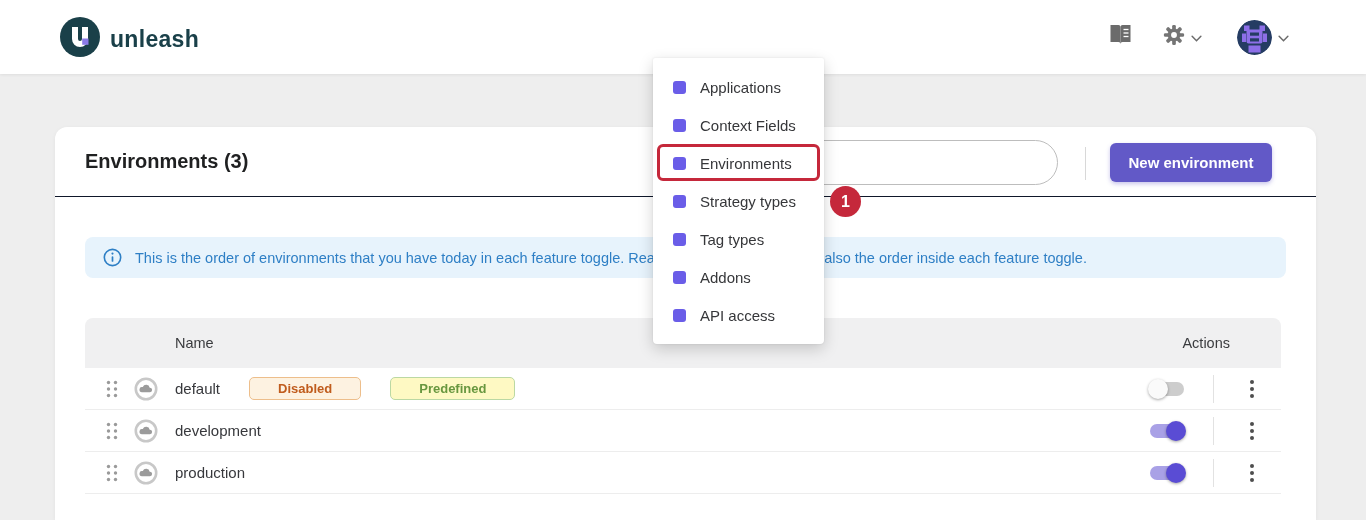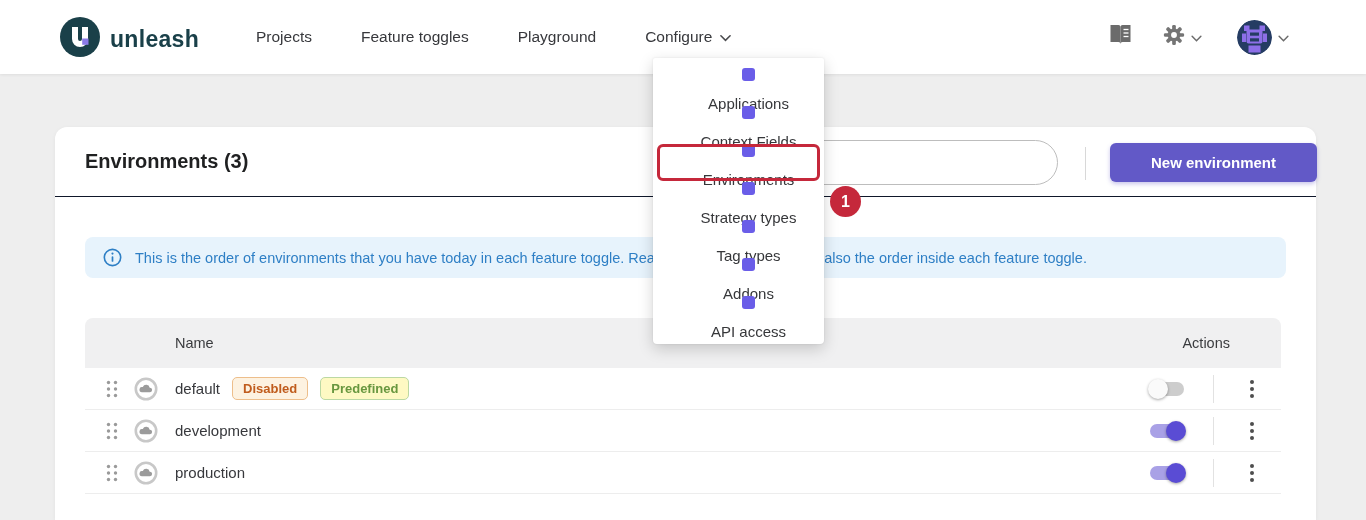--- a/index.html
+++ b/index.html
@@ -30,21 +30,21 @@
 
   
   .menu {
     position:absolute; left:653px; top:58px; width:171px;
     background:#fff; padding:10px 0; z-index:10;
     border-radius:2px 2px 4px 4px;
     box-shadow:0 5px 15px rgba(0,0,0,0.18), 0 0 2px rgba(0,0,0,0.10);
   }
   .menu-item {
     height:38px; display:flex; align-items:center; padding-left:20px; gap:14px;
-    font-size:15px; color:#36373A; cursor:pointer; position:relative;flex-direction:column;
+    font-size:15px; color:#36373A; cursor:pointer; position:relative;
   }
   .menu-square { width:13px; height:13px; border-radius:3px; background:#6A5DE8; flex:0 0 auto; }
   .highlight-box {
     position:absolute; left:4px; right:4px; top:0px; bottom:1px;
     border:3px solid #C5283B; border-radius:6px; pointer-events:none;
   }
   .annotation-badge {
     position:absolute; left:830px; top:186px; width:31px; height:31px;
     border-radius:50%; background:#C5283B; color:#fff; font-weight:700;
     font-size:16px; display:flex; align-items:center; justify-content:center;
@@ -60,21 +60,21 @@
   .card-header { position:relative; height:70px; border-bottom:1px solid #0f172a; }
   .page-title { position:absolute; left:30px; top:23px; font-size:20px; color:#1F2021; }
   .search-input {
     position:absolute; left:680px; top:13px; width:323px; height:45px;
     border:1px solid #BDBDBD; border-radius:23px; padding:0 18px;
     font-size:15px; color:#333; outline:none; background:#fff;
     font-family:"Liberation Sans", sans-serif;
   }
   .header-divider { position:absolute; left:1030px; top:20px; width:1px; height:33px; background:#D8D8D8; }
   .new-env-btn {
-    position:absolute; left:1055px; top:16px; width:207px; height:39px;
+    position:absolute; left:1055px; top:16px; width:162px; height:39px;
     background:#6259C7; color:#fff; border:none; border-radius:6px;
     font-size:15px; font-weight:700; cursor:pointer;
     font-family:"Liberation Sans", sans-serif;
     box-shadow:0 2px 4px rgba(98,89,199,0.35);
   }
 
   .banner {
     position:absolute; left:30px; top:110px; width:1201px; height:41px;
     background:#E7F3FC; border-radius:8px; display:flex; align-items:center;
     gap:13px; padding-left:18px; color:#2E7FC5; font-size:14.5px;
@@ -86,22 +86,22 @@
     position:relative; height:50px; background:#F0F0F1; border-radius:8px 8px 0 0;
     display:flex; align-items:center;
   }
   .th-name { margin-left:90px; font-size:14.5px; color:#3A3B3E; }
   .th-actions { position:absolute; right:51px; font-size:14.5px; color:#3A3B3E; }
   .row { position:relative; height:42px; border-bottom:1px solid #EDEDED; display:flex; align-items:center; background:#fff; }
   .drag-handle { position:absolute; left:21px; top:12px; cursor:grab; }
   .env-icon { position:absolute; left:49px; top:9px; }
   .env-name { position:absolute; left:90px; font-size:15px; font-weight:500; color:#37383C; display:flex; align-items:center; gap:8px; }
   .badge {
-    height:23px; padding:0 10px; border-radius:5px; font-size:13px; font-weight:700;
-    display:inline-flex; align-items:center; margin-left:4px;
+    height:23px; padding:0 28px; border-radius:5px; font-size:13px; font-weight:700;
+    display:inline-flex; align-items:center; margin-left:21px;
   }
   .badge.disabled   { color:#C05C1D; background:#FDF2E1; border:1px solid #EDBE8B; }
   .badge.predefined { color:#68973F; background:#fef9c3; border:1px solid #BBD8A3; }
 
   .toggle { position:absolute; left:1063px; top:11px; width:38px; height:20px; cursor:pointer; }
   .toggle .track { position:absolute; left:2px; top:3px; width:34px; height:14px; border-radius:7px; }
   .toggle .knob  { position:absolute; top:0; width:20px; height:20px; border-radius:50%; box-shadow:0 1px 3px rgba(0,0,0,0.35); }
   .toggle.off .track { background:#CDCDCD; }
   .toggle.off .knob  { left:0; background:#FAFAFA; }
   .toggle.on  .track { background:#A9A1E6; }
@@ -119,33 +119,20 @@
     <span>
       <svg width="40" height="40" viewBox="0 0 40 40">
         <circle cx="20" cy="20" r="20" fill="#1A4049"></circle>
         <path d="M12 10 h6 v12 a2 2 0 0 0 4 0 V10 h6 v12 a8 8 0 0 1 -16 0 z" fill="#ffffff"></path>
         <rect x="22.2" y="21.5" width="6.3" height="6.3" fill="#8B7AE8"></rect>
       </svg>
     </span>
     <span class="brand-text">unleash</span>
   </div>
 
-  <nav class="nav">
-    <span class="nav-item">Projects</span>
-    <span class="nav-item">Feature toggles</span>
-    <span class="nav-item">Playground</span>
-    <span class="nav-item">
-      <span>Configure</span>
-      <span>
-        <svg width="11" height="8" viewBox="0 0 12 8">
-            <path d="M1 1.5 L6 6.5 L11 1.5" stroke="#4A4B4E" stroke-width="1.7" fill="none" stroke-linecap="round"></path>
-          </svg>
-      </span>
-    </span>
-  </nav>
 
   <div class="icon-btn icon-docs">
     <span>
       <svg width="25" height="22" viewBox="0 0 24 22">
         <path d="M2 1h8c1.1 0 2 .9 2 2v17c0-1.1-.9-2-2-2H2V1z" fill="#6B6B6B"></path>
         <path d="M22 1h-8c-1.1 0-2 .9-2 2v17c0-1.1.9-2 2-2h8V1z" fill="#6B6B6B"></path>
         <g stroke="#ffffff" stroke-width="1.3">
           <line x1="15" y1="5.5" x2="20" y2="5.5"></line>
             <line x1="15" y1="9" x2="20" y2="9"></line>
             <line x1="15" y1="12.5" x2="20" y2="12.5"></line>

